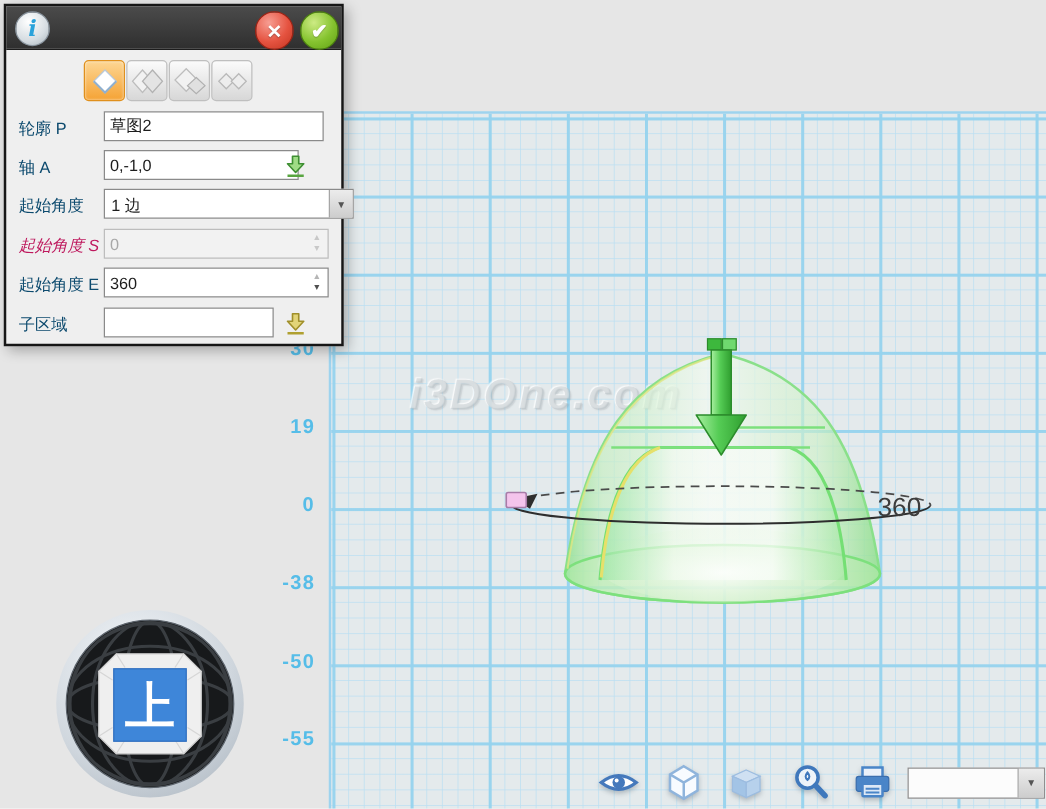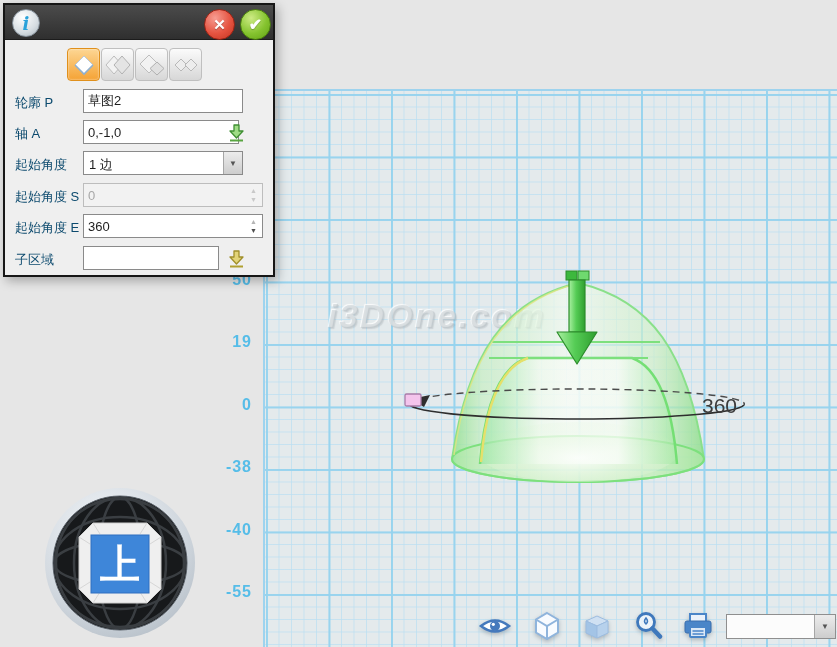--- a/index.html
+++ b/index.html
@@ -79,21 +79,21 @@
   }
   .mode-btn.selected{
     background:linear-gradient(#fdd693,#f5a335);
     border:1px solid #e0901c;
     box-shadow:inset 0 0 2px rgba(255,255,255,.8);
   }
   .form-row{position:absolute; left:6px; height:24px;}
   .form-label{
     position:absolute; left:4px; top:5px; font-size:13px; color:#0c4a6e; white-space:nowrap;
   }
-  .form-label.disabled{color:#0c4a6e;}
+  .form-label.disabled{color:#be185d;font-style:italic;}
   .field{
     position:absolute; left:72px; top:0; height:24px; box-sizing:border-box;
     border:1px solid #8a8a8a; background:#fff;
   }
   .field input{
     position:absolute; left:0; top:0; width:100%; height:100%; box-sizing:border-box;
     border:none; outline:none; background:transparent;
     font-family:"Liberation Sans",sans-serif; font-size:13px; color:#1d1d1d;
     padding:0 4px;
   }
@@ -129,25 +129,25 @@
   
   #viewcube{position:absolute; left:42px; top:486px; cursor:pointer;}
 </style>
 </head>
 <body>
 
 <div id="app">
 
   <div id="grid"></div>
 
-  <span class="axis-label" style="top:271px">50</span>
+  <span class="axis-label" style="top:271px">30</span>
   <span class="axis-label" style="top:333px">19</span>
   <span class="axis-label" style="top:396px">0</span>
   <span class="axis-label" style="top:458px">-38</span>
-  <span class="axis-label" style="top:521px">-40</span>
+  <span class="axis-label" style="top:521px">-50</span>
   <span class="axis-label" style="top:583px">-55</span>
 
   <div id="watermark">i3DOne.com</div>
 
   <svg id="scene" width="837" height="647" viewBox="0 0 837 647">
     <defs>
       <linearGradient id="domeG" x1="0" y1="0" x2="1" y2="0">
         <stop offset="0" stop-color="#8fe08f" stop-opacity=".85"></stop>
         <stop offset=".12" stop-color="#c4efbe" stop-opacity=".62"></stop>
         <stop offset=".46" stop-color="#f4fbf2" stop-opacity=".68"></stop>
@@ -229,39 +229,39 @@
       <div class="mode-btn">
         <svg width="26" height="22" viewBox="0 0 26 22">
           <polygon points="8,5 14,11 8,17 2,11" fill="#ededed" stroke="#b8b8b8" stroke-width="1"></polygon>
           <polygon points="18,5 24,11 18,17 12,11" fill="#ededed" stroke="#b8b8b8" stroke-width="1"></polygon>
         </svg>
       </div>
     </div>
 
     <div class="form-row" style="top:84px">
       <span class="form-label">轮廓 P</span>
-      <div class="field" style="width:160px">
+      <div class="field" style="width:176px">
         <input type="text" value="草图2" style="">
       </div>
     </div>
 
     <div class="form-row" style="top:115px">
       <span class="form-label">轴 A</span>
       <div class="field" style="width:156px">
         <input type="text" value="0,-1,0" style="">
       </div>
       <svg class="pick-icon" style="left:216px; top:3px" width="19" height="19" viewBox="0 0 19 19">
         <path d="M7,2 h5 v6 h4 l-6.5,7 -6.5,-7 h4 z" fill="#9fdc86" stroke="#3f8f33" stroke-width="1.3" stroke-linejoin="round"></path>
         <line x1="3" y1="17.5" x2="16" y2="17.5" stroke="#58a540" stroke-width="2"></line>
       </svg>
     </div>
 
     <div class="form-row" style="top:146px">
       <span class="form-label">起始角度</span>
-      <div class="field" style="width:160px">
+      <div class="field" style="width:200px">
         <span class="combo-value">1 边</span>
         <span class="drop-btn">▼</span>
       </div>
     </div>
 
     <div class="form-row" style="top:178px">
       <span class="form-label disabled">起始角度 S</span>
       <div class="field disabled" style="width:180px">
         <input type="text" disabled="" value="0" style="">
         <span class="spin pale">

